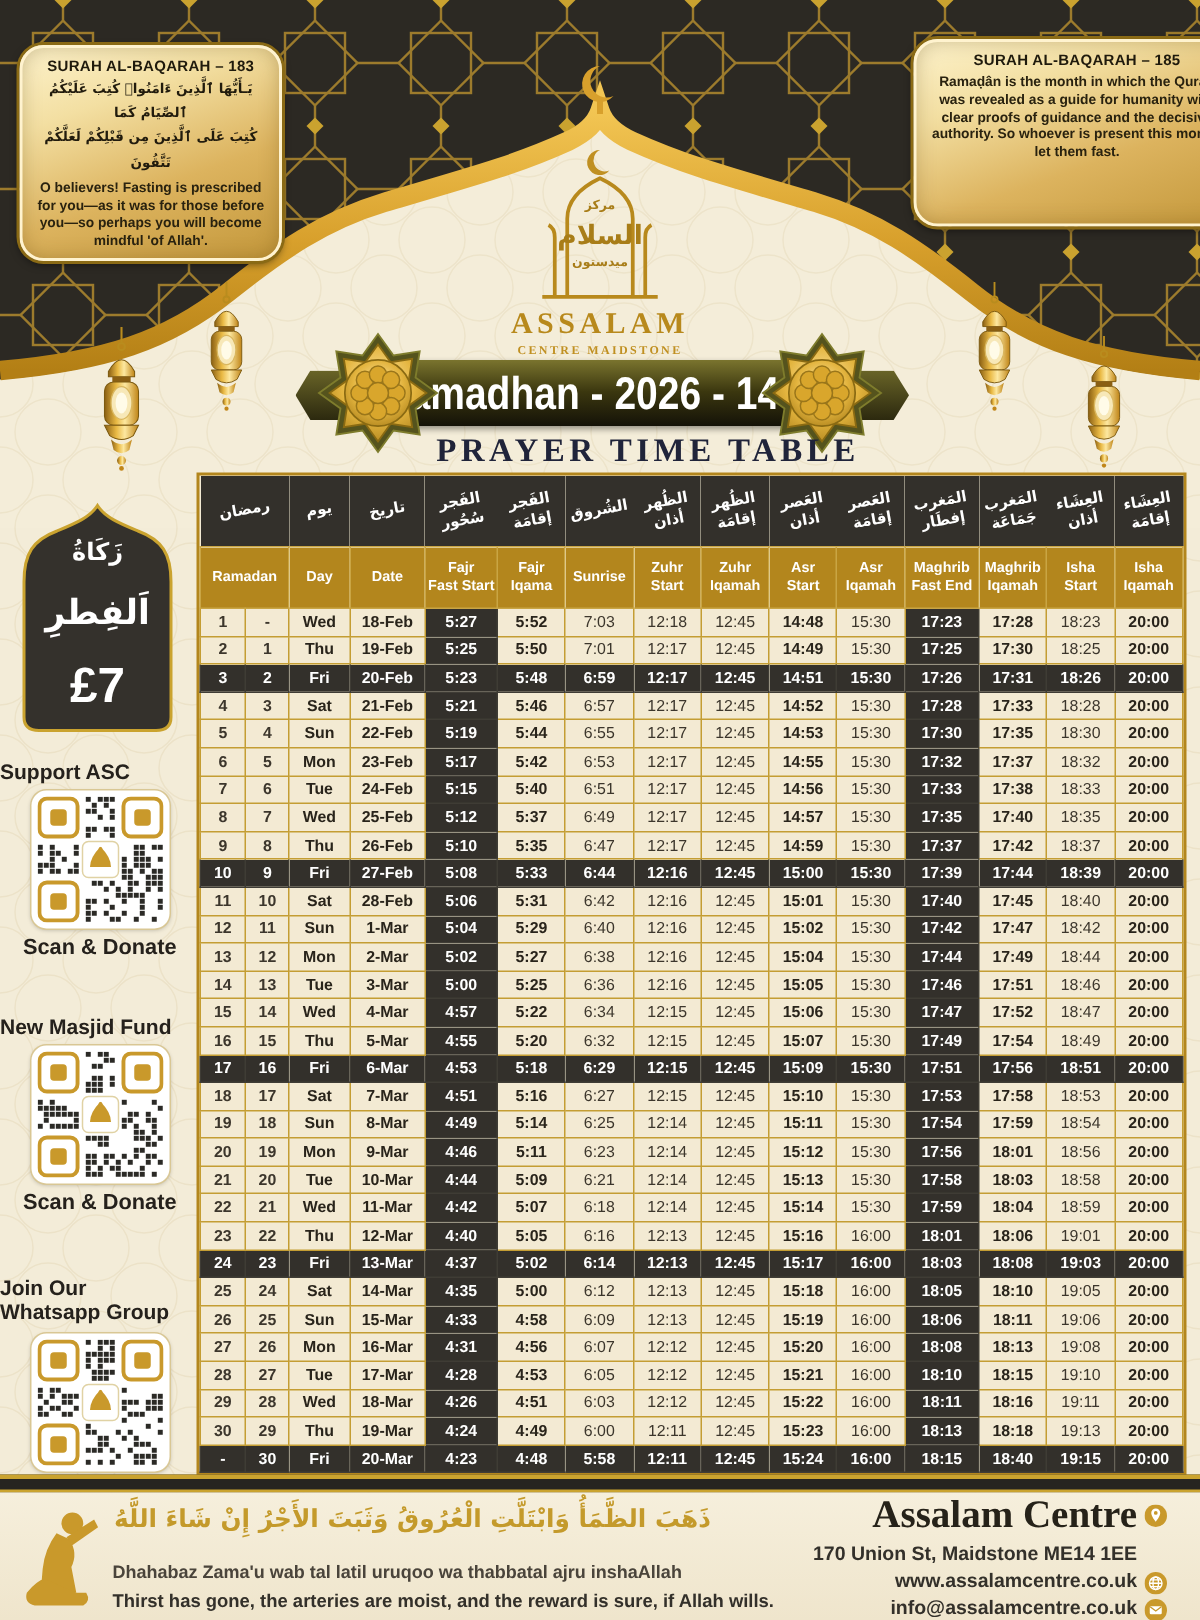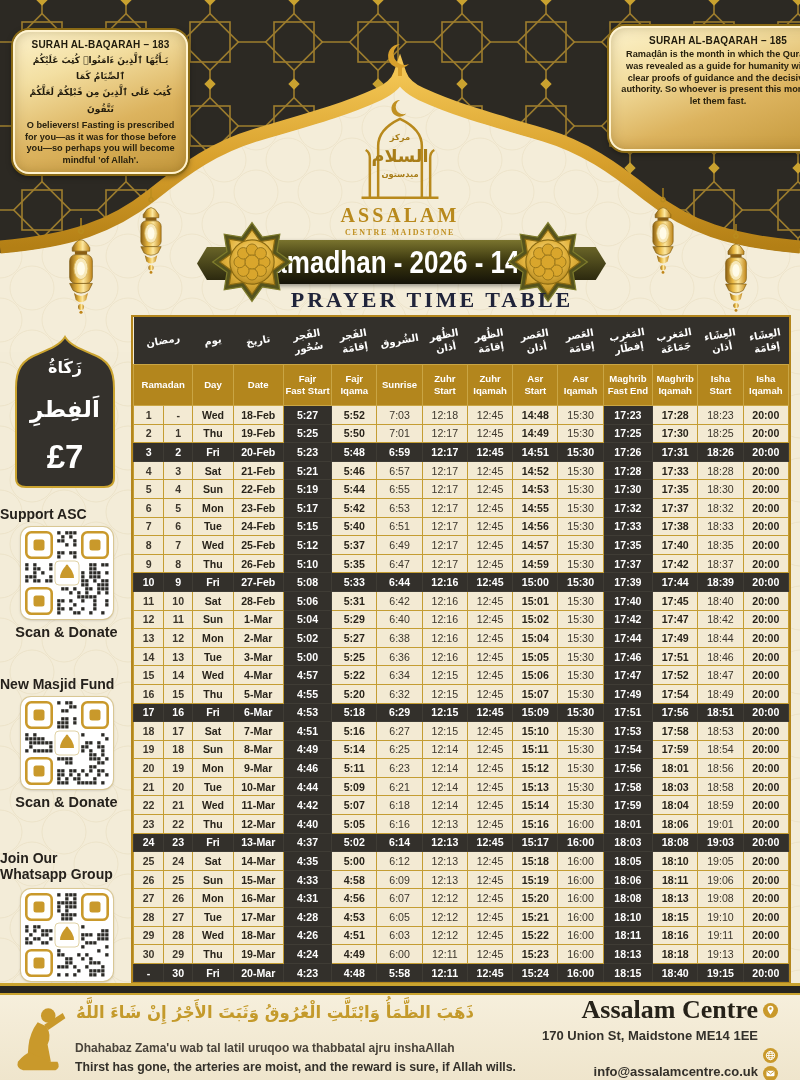--- a/index.html
+++ b/index.html
@@ -1159,20 +1159,21 @@
         <path d="M58,32 L86,14 L90,22 L64,40 Z"></path>
         <path d="M18,88 Q28,76 36,74 L68,88 H78 Q83,96 75,101 H26 Q15,98 18,88 Z"></path>
       </g>
     </svg>
     <div class="dua-ar">ذَهَبَ الظَّمَأُ وَابْتَلَّتِ الْعُرُوقُ وَثَبَتَ الأَجْرُ إِنْ شَاءَ اللَّهُ</div>
     <div class="dua-tr">Dhahabaz Zama'u wab tal latil uruqoo wa thabbatal ajru inshaAllah</div>
     <div class="dua-en">Thirst has gone, the arteries are moist, and the reward is sure, if Allah wills.</div>
 
     <div class="fc-title">Assalam Centre</div>
     <div class="fc-line fc1">170 Union St, Maidstone ME14 1EE</div>
+    <div class="fc-line fc2">www.assalamcentre.co.uk</div>
     <div class="fc-line fc3">info@assalamcentre.co.uk</div>
 
     <svg class="fc-icon" style="top:8px" viewBox="0 0 18 18">
       <circle cx="9" cy="9" r="9" fill="#c9992b"></circle>
       <path d="M9,3.2 a3.6,3.6 0 0 1 3.6,3.6 c0,2.7-3.6,7-3.6,7 s-3.6,-4.3-3.6,-7 A3.6,3.6 0 0 1 9,3.2 Z m0,5 a1.5,1.5 0 1 0 0,-3 a1.5,1.5 0 0 0 0,3 Z" fill="#fff"></path>
     </svg>
     <svg class="fc-icon" style="top:53px" viewBox="0 0 18 18">
       <circle cx="9" cy="9" r="9" fill="#c9992b"></circle>
       <g fill="none" stroke="#fff" stroke-width="1.1">
         <circle cx="9" cy="9" r="5"></circle>

